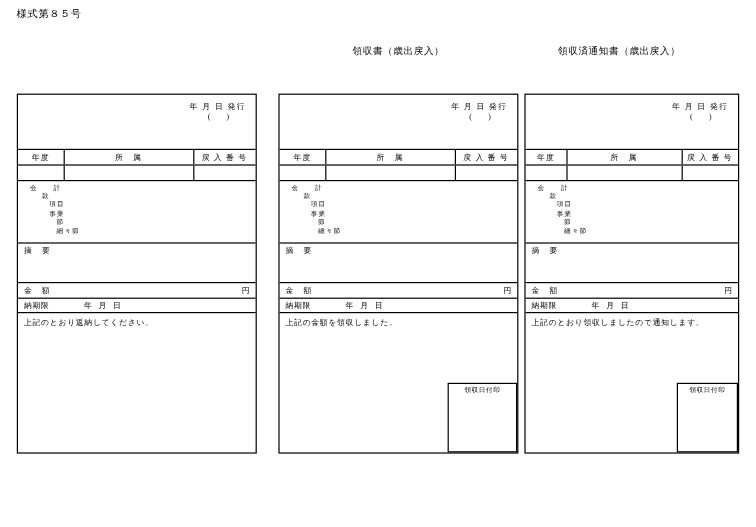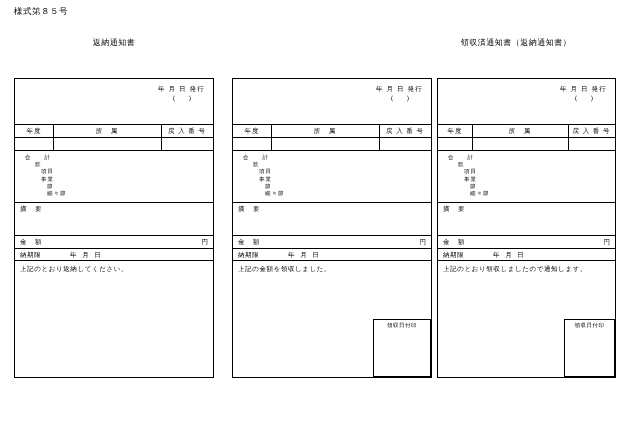--- a/index.html
+++ b/index.html
@@ -197,21 +197,20 @@
     white-space: nowrap;
   }
 </style>
 </head>
 <body>
 
 <div class="page">
 
   <div class="form-no">様式第８５号</div>
 
-  <div class="slip-title" style="left:14px; top:37px; width:200px;">返納通知書</div>
 
   <div class="slip" style="left:14px; top:78px; width:200px; height:300px;">
 
     <div class="hdr">
       <div class="hdr-date">年  月  日  発行</div>
       <div class="hdr-paren">(        )</div>
     </div>
 
     <div class="row-cols" style="top:46px;">
       <div class="cell" style="left:0; width:38px;">年度</div>
@@ -247,20 +246,21 @@
     </div>
 
     <div class="due-block" style="top:170px;">
       <div class="due-label">納期限</div>
       <div class="due-date">年   月   日</div>
     </div>
 
     <div class="statement" style="top:186px;">上記のとおり返納してください。</div>
   </div>
 
+  <div class="slip-title" style="left:232px; top:37px; width:200px;">領収書（歳出戻入）</div>
 
   <div class="slip" style="left:232px; top:78px; width:200px; height:300px;">
 
     <div class="hdr">
       <div class="hdr-date">年  月  日  発行</div>
       <div class="hdr-paren">(        )</div>
     </div>
 
     <div class="row-cols" style="top:46px;">
       <div class="cell" style="left:0; width:38px;">年度</div>
@@ -300,21 +300,21 @@
       <div class="due-date">年   月   日</div>
     </div>
 
     <div class="statement" style="top:186px;">上記の金額を領収しました。</div>
 
     <div class="stamp-box" style="left:140px; top:240px; width:58px; height:58px;">
       <div class="stamp-label">領収日付印</div>
     </div>
   </div>
 
-  <div class="slip-title" style="left:416px; top:37px; width:200px;">領収済通知書（返納通知書）</div>
+  <div class="slip-title" style="left:416px; top:37px; width:200px;">領収済通知書（歳出戻入）</div>
 
   <div class="slip" style="left:437px; top:78px; width:179px; height:300px;">
 
     <div class="hdr">
       <div class="hdr-date">年  月  日  発行</div>
       <div class="hdr-paren">(        )</div>
     </div>
 
     <div class="row-cols" style="top:46px;">
       <div class="cell" style="left:0; width:34px;">年度</div>

